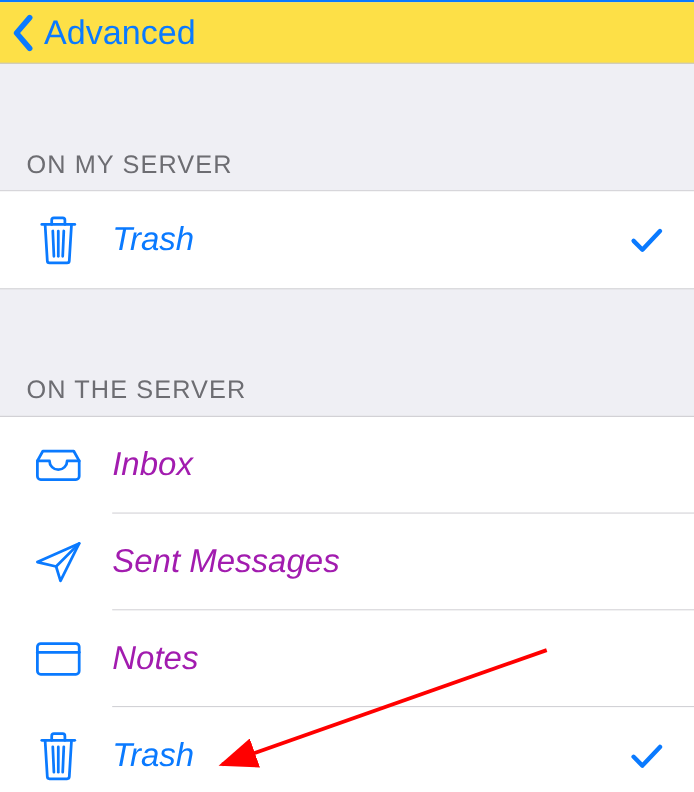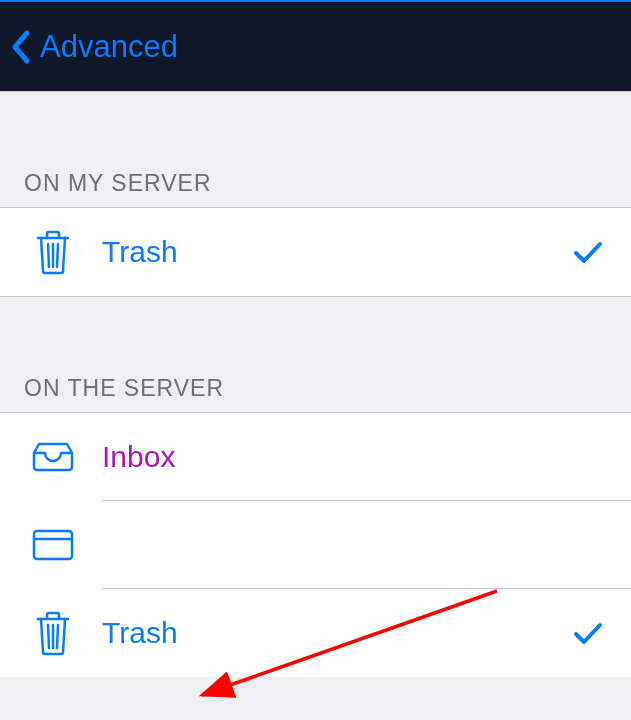--- a/index.html
+++ b/index.html
@@ -10,22 +10,22 @@
       color: #000;
       font-size: 16px;
       position: relative;
     }
     .top-blue-line {
       height: 2px;
       background: #0a7aff;
       width: 100%;
     }
     .nav-bar {
-      height: 90px;
-      background: #0f172a;
+      height: 56px;
+      background: #fde047;
       border-bottom: 1px solid #c8c7cc;
       display: flex;
       align-items: center;
       padding: 0 8px;
     }
     .back-chevron {
       width: 26px;
       height: 44px;
       display: flex;
       align-items: center;
@@ -52,20 +52,21 @@
       border-top: 1px solid #c8c7cc;
       border-bottom: 1px solid #c8c7cc;
     }
     .row {
       display: flex;
       align-items: center;
       min-height: 88px;
       padding: 0 28px;
       background: #fff;
       position: relative;
+      font-style: italic;
     }
     .row .icon-slot {
       width: 50px;
       display: flex;
       justify-content: center;
       align-items: center;
       margin-right: 24px;
     }
     .row .label {
       font-size: 30px;
@@ -144,28 +145,40 @@
       <svg class="icon icon-blue" width="44" height="32" viewBox="0 0 44 32" fill="none" stroke-width="2.5" stroke-linecap="round" stroke-linejoin="round">
         <path d="M3 12 L8 3 H36 L41 12 V26 a3 3 0 0 1 -3 3 H6 a3 3 0 0 1 -3 -3 Z"></path>
         <path d="M3 12 H14 a8 8 0 0 0 16 0 H41"></path>
       </svg>
     </div>
     <div class="label">Inbox</div>
     <div class="checkmark-slot"></div>
     <div class="inner-sep"></div>
   </div>
 
+  <div class="row">
+    <div class="icon-slot">
+      <svg class="icon icon-blue" width="44" height="40" viewBox="0 0 44 40" fill="none" stroke-width="2.5" stroke-linecap="round" stroke-linejoin="round">
+        <path d="M3 20 L41 3 L24 37 L20 24 Z"></path>
+        <line x1="20" y1="24" x2="41" y2="3"></line>
+      </svg>
+    </div>
+    <div class="label">Sent Messages</div>
+    <div class="checkmark-slot"></div>
+    <div class="inner-sep"></div>
+  </div>
 
   <div class="row">
     <div class="icon-slot">
       <svg class="icon icon-blue" width="44" height="36" viewBox="0 0 44 36" fill="none" stroke-width="2.5" stroke-linecap="round" stroke-linejoin="round">
         <rect x="3" y="4" width="38" height="28" rx="3"></rect>
         <line x1="3" y1="12" x2="41" y2="12"></line>
       </svg>
     </div>
+    <div class="label">Notes</div>
     <div class="checkmark-slot"></div>
     <div class="inner-sep"></div>
   </div>
 
   <div class="row selected">
     <div class="icon-slot">
       <svg class="icon icon-blue" width="38" height="46" viewBox="0 0 38 46" fill="none" stroke-width="2.5" stroke-linecap="round" stroke-linejoin="round">
         <path d="M4 9 H34"></path>
         <path d="M13 9 V5 a2 2 0 0 1 2 -2 h8 a2 2 0 0 1 2 2 V9"></path>
         <path d="M7 9 L9 42 a2 2 0 0 0 2 2 h16 a2 2 0 0 0 2 -2 L31 9"></path>

